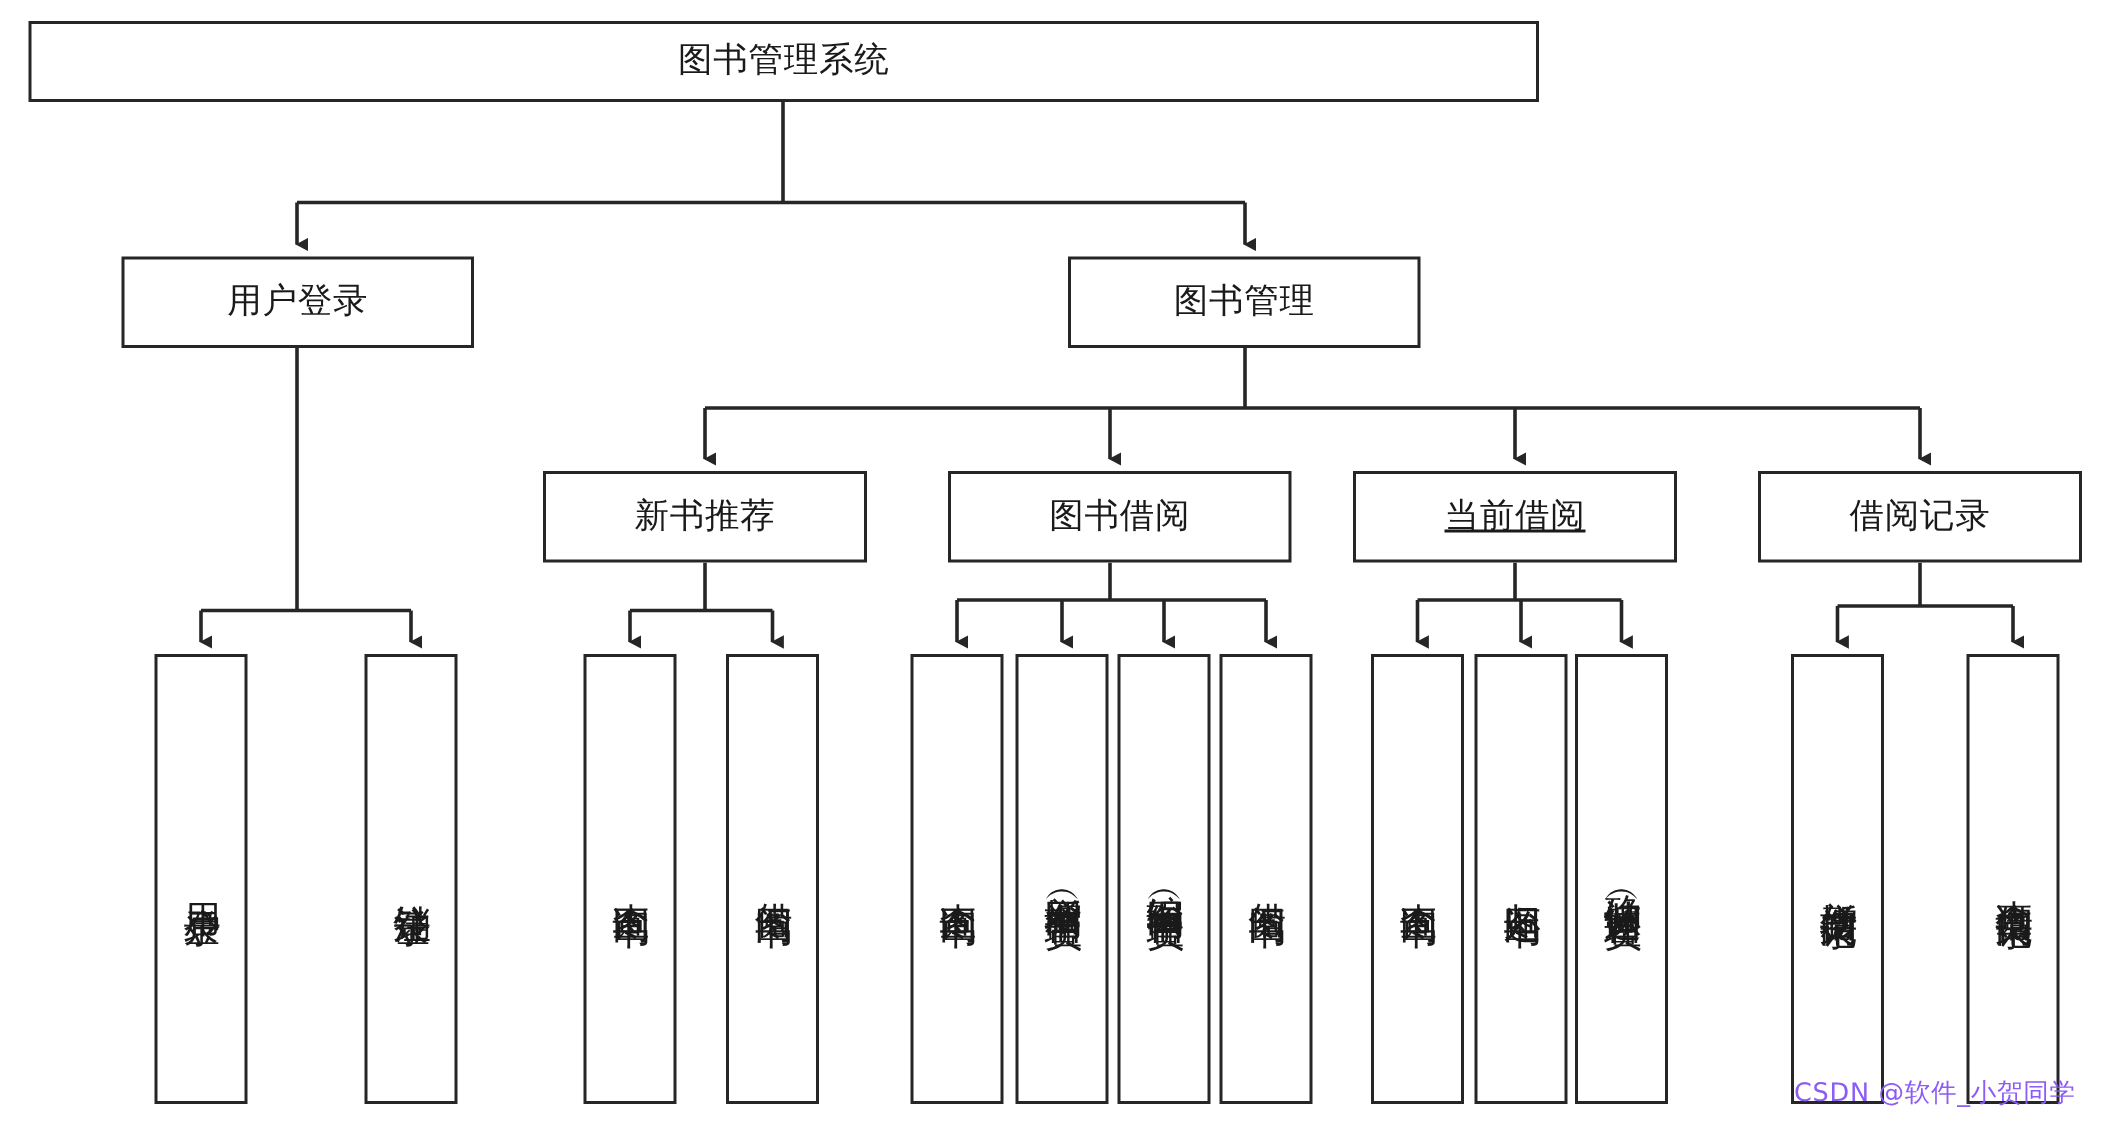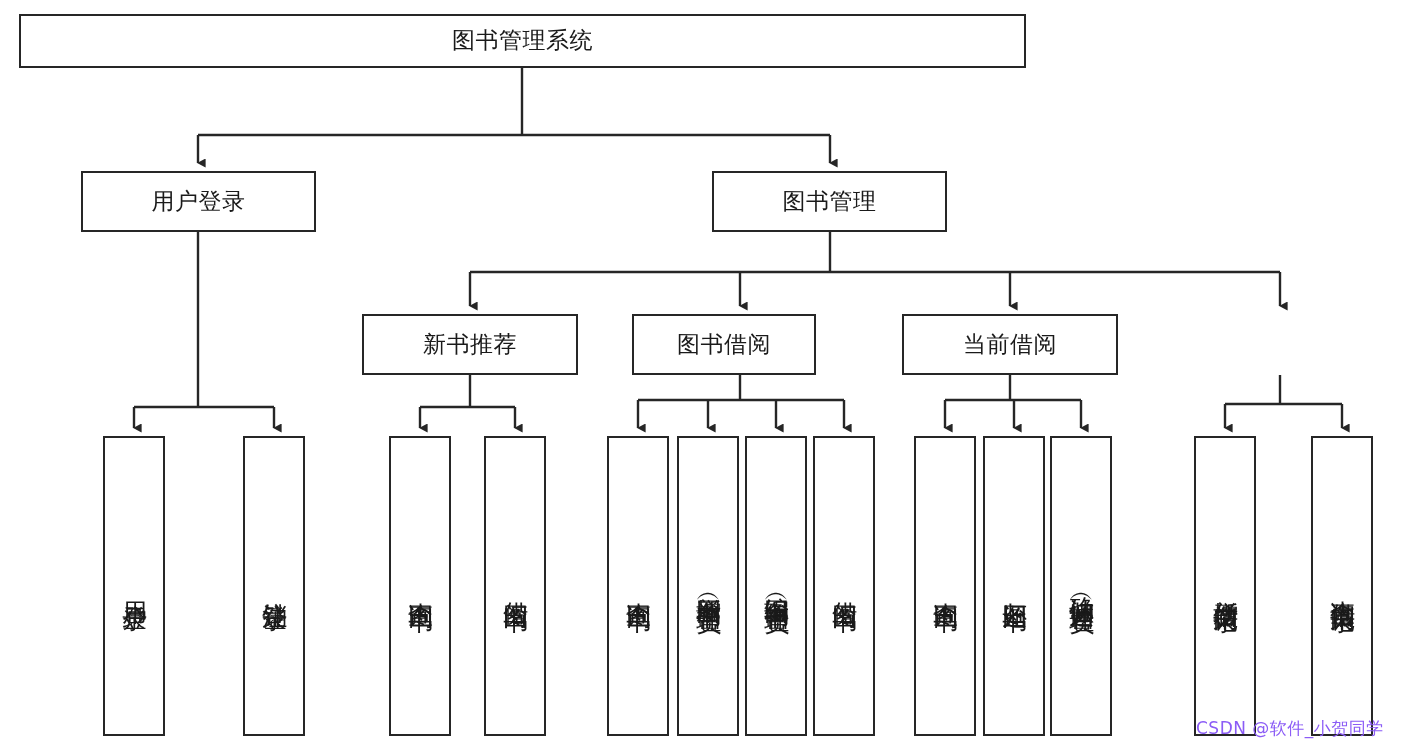--- a/index.html
+++ b/index.html
@@ -135,25 +135,28 @@
   <div class="node horiz" style="left:81px; top:171px; width:235px; height:61px;">
     <span class="node-label">用户登录</span>
   </div>
   <div class="node horiz" style="left:362px; top:314px; width:216px; height:61px;">
     <span class="node-label">新书推荐</span>
   </div>
 
   <div class="node horiz" style="left:712px; top:171px; width:235px; height:61px;">
     <span class="node-label">图书管理</span>
   </div>
-  <div class="node horiz" style="left:632px; top:314px; width:184px; height:61px;">
+  <div class="node horiz" style="left:632px; top:314px; width:229px; height:61px;">
     <span class="node-label">图书借阅</span>
   </div>
-  <div class="node horiz" style="left:902px; top:314px; width:216px; height:61px;">
+  <div class="node horiz" style="left:902px; top:314px; width:216px; height:61px;text-decoration:underline;">
     <span class="node-label">当前借阅</span>
+  </div>
+  <div class="node horiz" style="left:1172px; top:314px; width:216px; height:61px;">
+    <span class="node-label">借阅记录</span>
   </div>
 
   <div class="node vert lvl-leaf" style="left:103px; top:436px; width:62px; height:300px;">
     <span class="node-label">用户登录</span>
   </div>
   <div class="node vert lvl-leaf" style="left:243px; top:436px; width:62px; height:300px;">
     <span class="node-label">注销登录</span>
   </div>
   <div class="node vert lvl-leaf" style="left:389px; top:436px; width:62px; height:300px;">
     <span class="node-label">查询图书</span>

